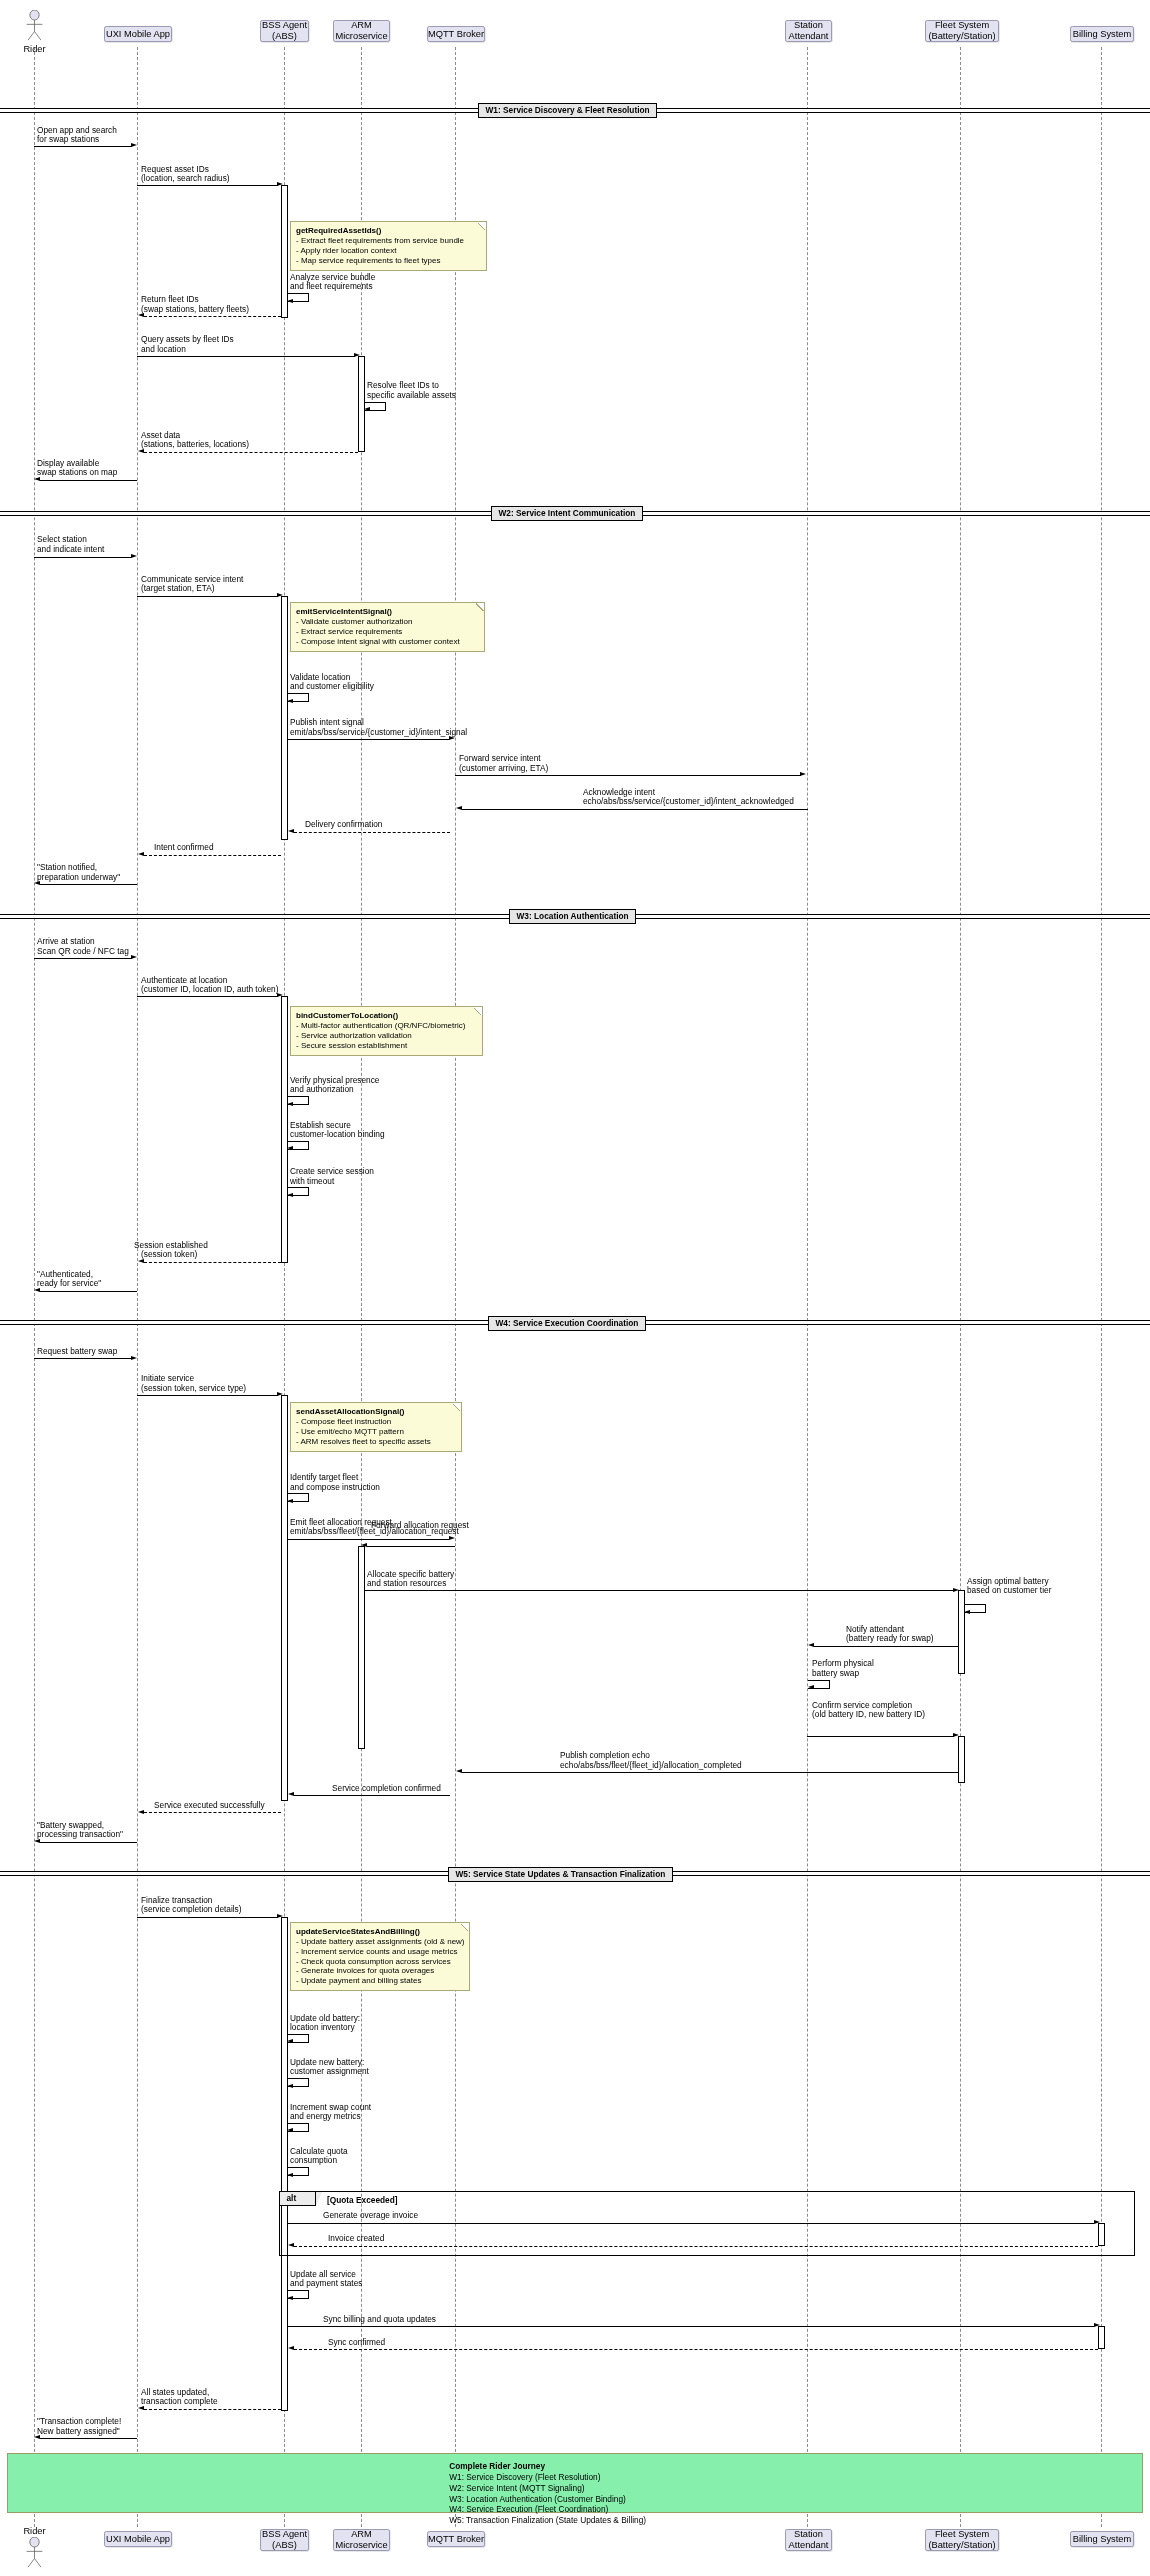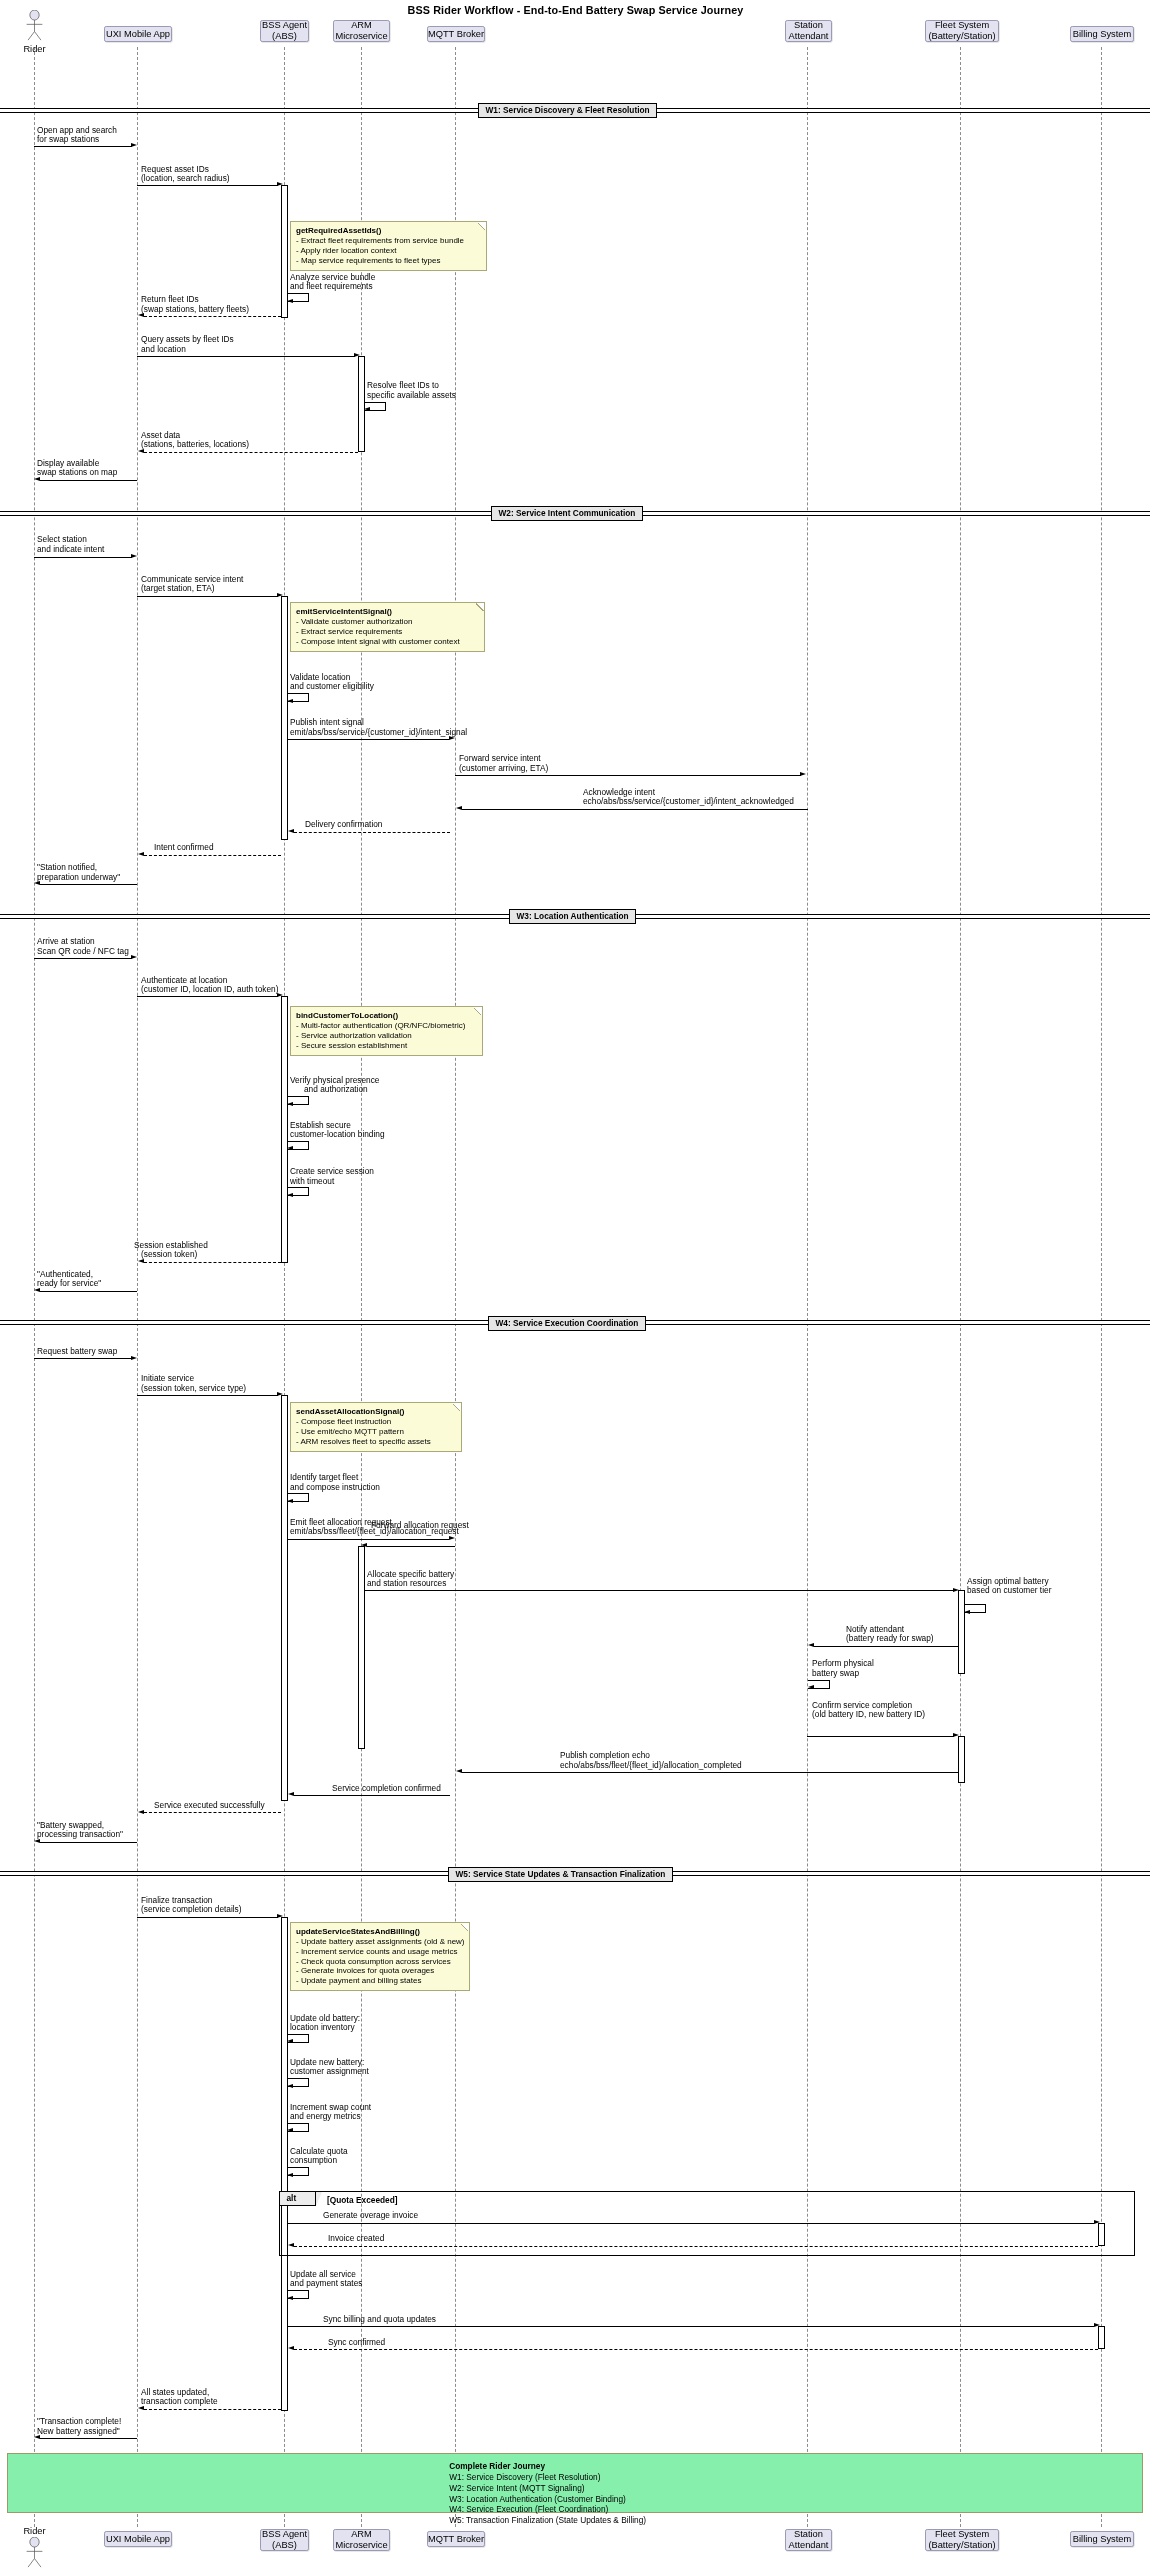--- a/index.html
+++ b/index.html
@@ -110,21 +110,20 @@
   }
   .frag-cond{
     position:absolute;font-size:8.3px;font-weight:bold;line-height:10px;white-space:nowrap;
   }
 </style>
 </head>
 <body>
 
 <div id="canvas">
 
-  <div class="diagram-title">BSS Rider Workflow - End-to-End Battery Swap Service Journey</div>
 
   <div class="lifeline" style="left:34px;top:47px;height:2480px;"></div>
   <div class="lifeline" style="left:137px;top:47px;height:2480px;"></div>
   <div class="lifeline" style="left:284px;top:47px;height:2480px;"></div>
   <div class="lifeline" style="left:361px;top:47px;height:2480px;"></div>
   <div class="lifeline" style="left:455px;top:47px;height:2480px;"></div>
   <div class="lifeline" style="left:807px;top:47px;height:2480px;"></div>
   <div class="lifeline" style="left:960px;top:47px;height:2480px;"></div>
   <div class="lifeline" style="left:1101px;top:47px;height:2480px;"></div>
 
@@ -299,21 +298,21 @@
 
   <div class="note" style="left:290px;top:1006px;width:193px;">
     <span class="dogear"></span>
     <span class="note-title">bindCustomerToLocation()</span>
     <span class="note-line">- Multi-factor authentication (QR/NFC/biometric)</span>
     <span class="note-line">- Service authorization validation</span>
     <span class="note-line">- Secure session establishment</span>
   </div>
 
   <div class="msg-text" style="left:290px;top:1076px;">Verify physical presence</div>
-  <div class="msg-text" style="left:304px;top:1085px;text-align:center;">and authorization</div>
+  <div class="msg-text" style="left:290px;top:1085px;text-align:center;">and authorization</div>
   <div class="self-msg" style="left:287px;top:1096px;"></div>
   <div class="arrowhead arrow-left" style="left:287px;top:1102px;"></div>
 
   <div class="msg-text" style="left:290px;top:1121px;">Establish secure</div>
   <div class="msg-text" style="left:290px;top:1130px;">customer-location binding</div>
   <div class="self-msg" style="left:287px;top:1141px;"></div>
   <div class="arrowhead arrow-left" style="left:287px;top:1146px;"></div>
 
   <div class="msg-text" style="left:290px;top:1167px;">Create service session</div>
   <div class="msg-text" style="left:290px;top:1177px;">with timeout</div>

